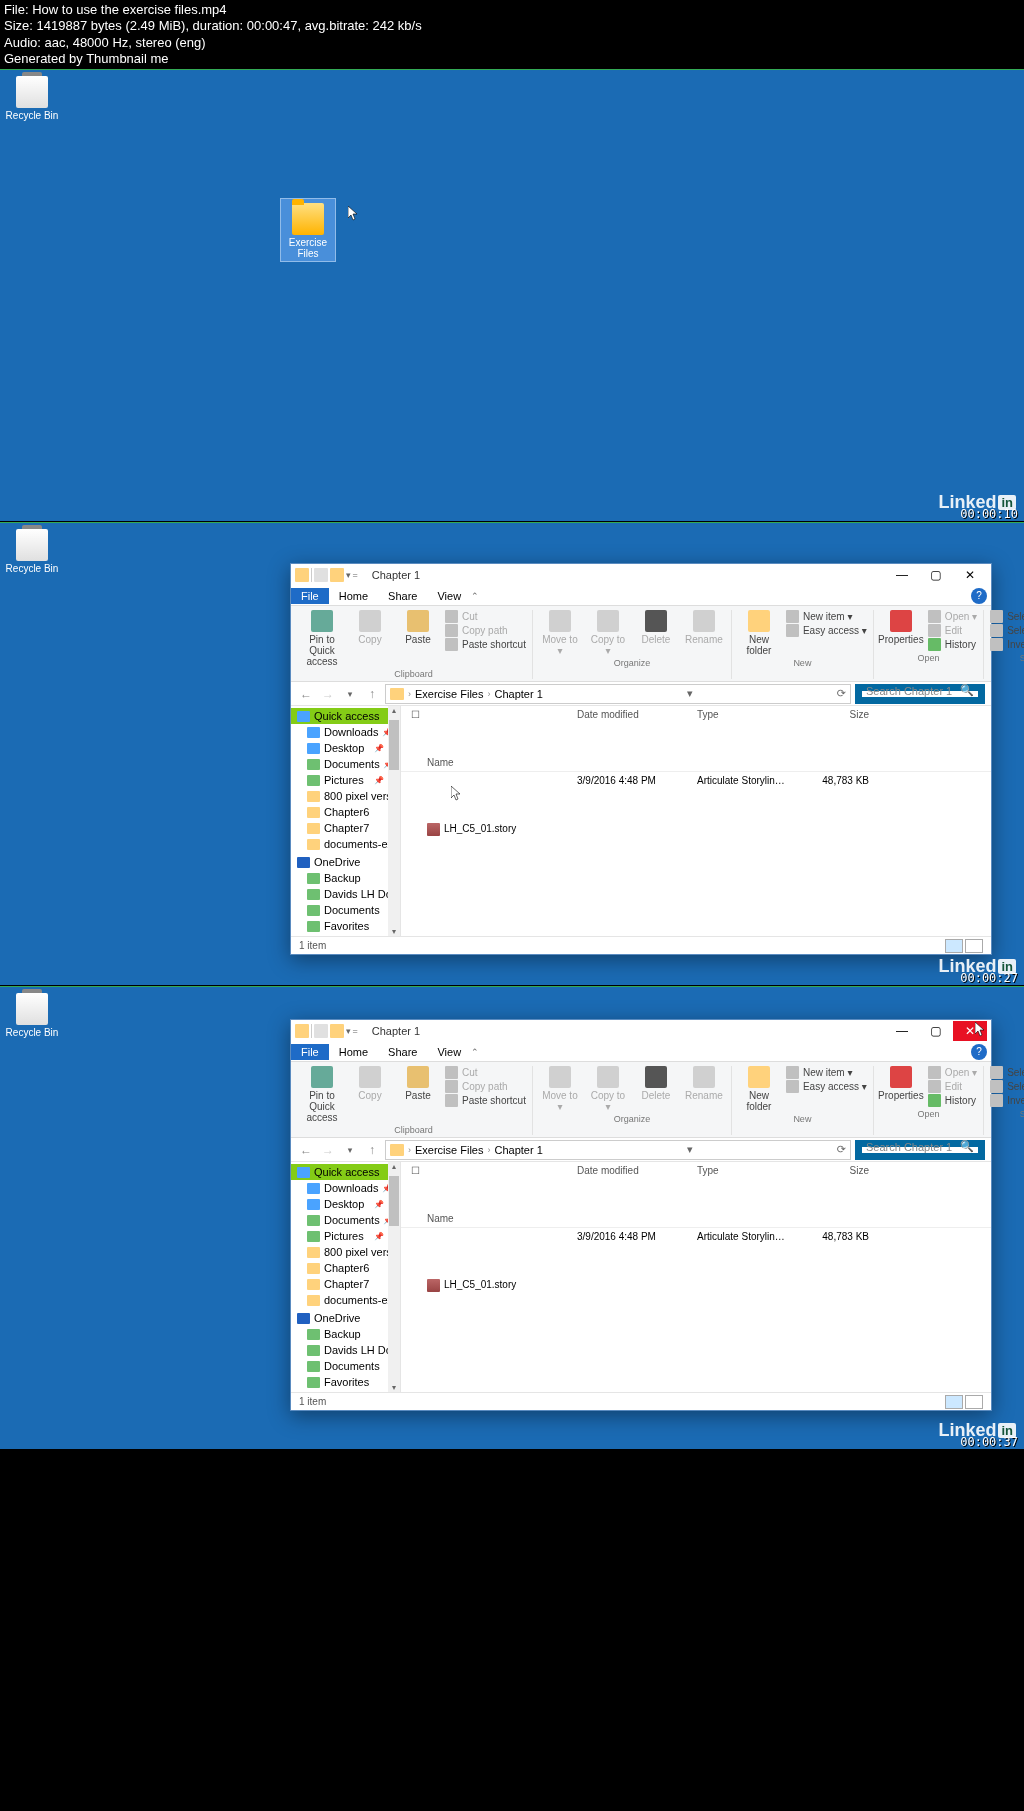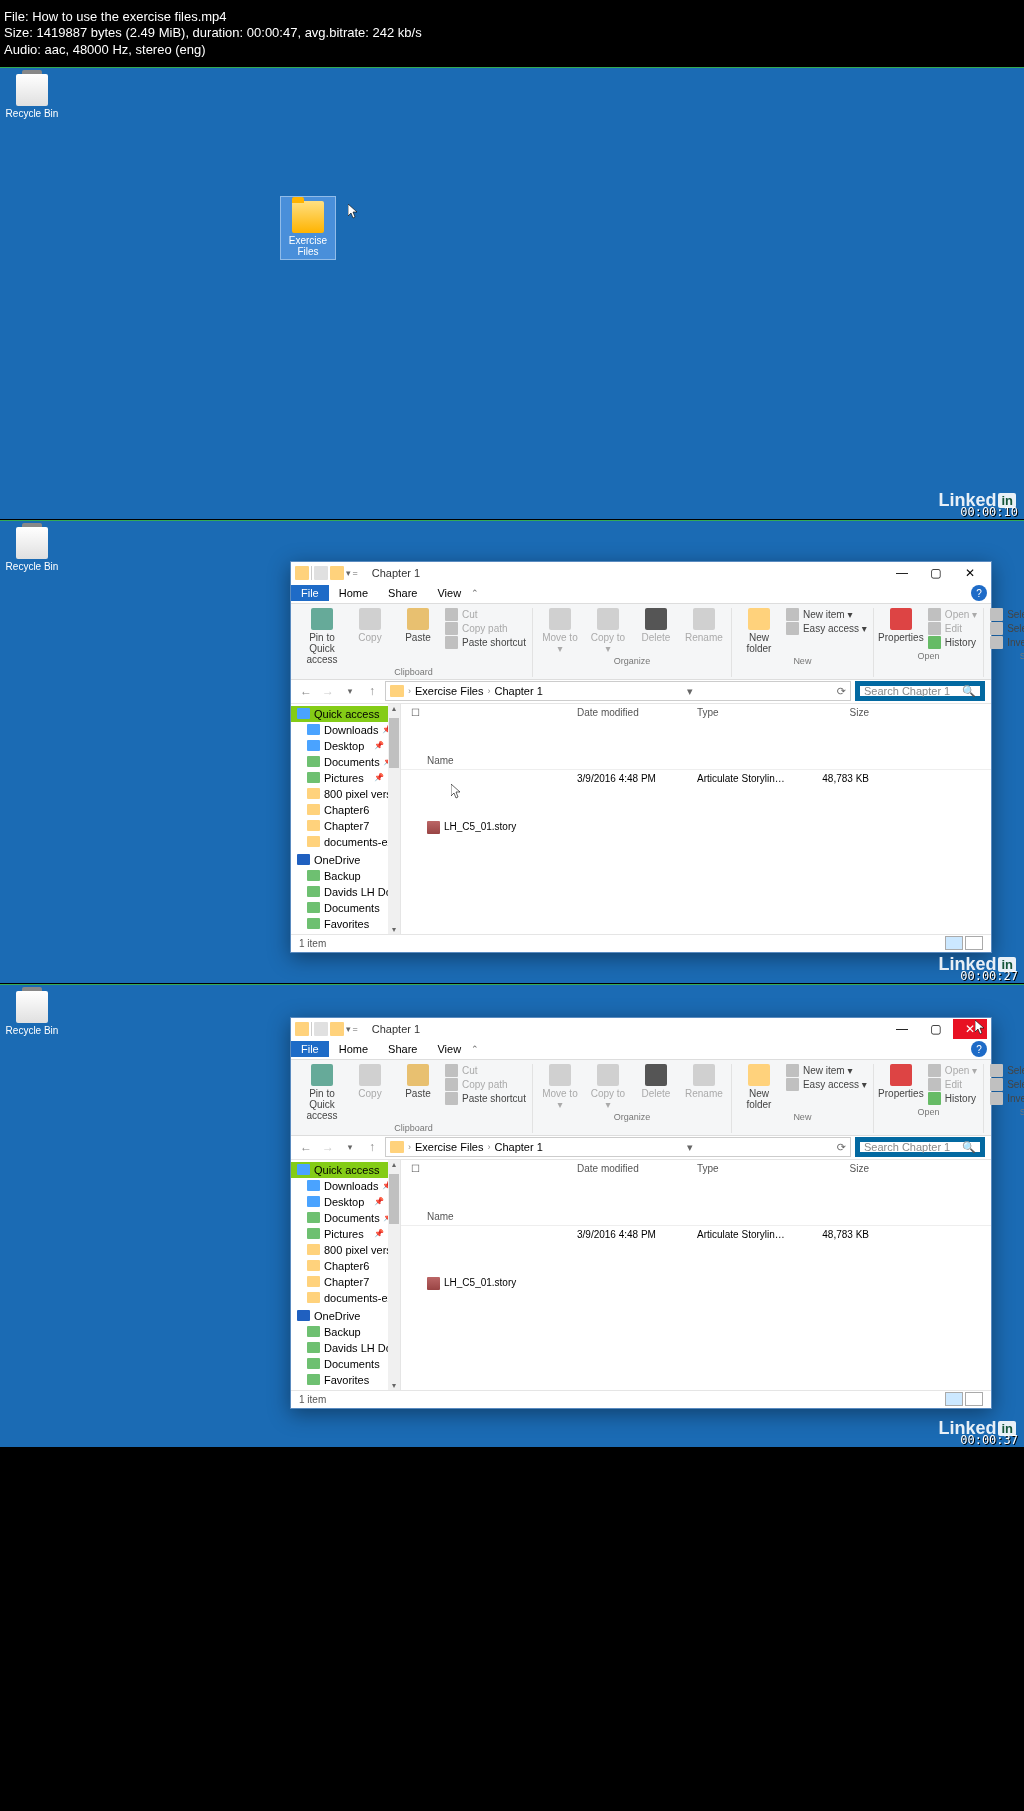--- a/index.html
+++ b/index.html
@@ -1,17 +1,17 @@
 <!DOCTYPE html>
 <html><head>
 <meta charset="utf-8">
 <style>
 * { margin: 0; padding: 0; box-sizing: border-box; }
 body { width: 1024px; background: #000; font-family: "Segoe UI", Tahoma, sans-serif; font-size: 11px; color: #000; }
-.meta-header { background: #000; color: #fff; padding: 9px 4px; font-family: sans-serif; font-size: 13px; line-height: 1.25; }
+.meta-header { background: #000; color: #fff; padding: 2px 4px; font-family: sans-serif; font-size: 13px; line-height: 1.25; }
 .panel { position: relative; width: 1024px; background: #1b6bb4; border-top: 1px solid #3a5; border-bottom: 1px solid #000; overflow: hidden; }
 .panel-1 { height: 453px; }
 .panel-2 { height: 464px; }
 .panel-3 { height: 464px; }
 .desktop-icon { position: absolute; width: 56px; text-align: center; color: #fff; font-size: 10px; cursor: pointer; }
 .desktop-icon .ico { width: 32px; height: 32px; margin: 0 auto 2px; }
 .recycle-ico { background: linear-gradient(#fff,#e0e0e0); border-radius: 2px; position: relative; }
 .recycle-ico::before { content:''; position:absolute; top:-4px; left:6px; width:20px; height:4px; background:#888; border-radius:2px 2px 0 0; }
 .folder-ico { background: linear-gradient(#ffe082,#ffb300); border-radius: 2px; position: relative; }
 .folder-ico::before { content:''; position:absolute; top:-4px; left:0; width:12px; height:6px; background:#ffb300; border-radius:2px 2px 0 0; }
@@ -47,21 +47,21 @@
 .ritems-col { display: flex; flex-direction: column; gap: 1px; }
 .ritem-small { display: flex; align-items: center; gap: 4px; color: #444; cursor: pointer; white-space: nowrap; }
 .ritem-small .ri-ico { width: 13px; height: 13px; background: #c0c0c0; border-radius: 1px; }
 .rgroup-label { text-align: center; color: #777; font-size: 9px; margin-top: 2px; }
 .addr { height: 24px; display: flex; align-items: center; gap: 4px; padding: 0 6px; border-bottom: 1px solid #e5e5e5; }
 .navbtn { width: 18px; height: 18px; display: flex; align-items: center; justify-content: center; color: #888; cursor: pointer; font-size: 12px; }
 .breadcrumb { flex: 1; border: 1px solid #ccc; height: 20px; display: flex; align-items: center; padding: 0 4px; gap: 4px; font-size: 11px; }
 .breadcrumb .bc-ico { width:14px; height:12px; background:#ffd27c; border-radius:1px; }
 .breadcrumb .sep { color: #888; font-size: 9px; }
 .breadcrumb .refresh { margin-left: auto; color: #666; cursor: pointer; }
-.search { width: 130px; border: 5px solid #0369a1; height: 20px; display: flex; align-items: center; padding: 0 18px 0 4px; color: #888; font-size: 11px; position: relative; }
+.search { width: 130px; border: 7px solid #0369a1; height: 20px; display: flex; align-items: flex-end; padding: 0 18px 0 4px; color: #888; font-size: 11px; position: relative; }
 .search .mag { position: absolute; right: 4px; color: #666; }
 .body { display: flex; height: 230px; }
 .navpane { width: 110px; border-right: 1px solid #e5e5e5; overflow-y: auto; font-size: 11px; position: relative; }
 .navpane .scrollbar { position:absolute; right:0; top:0; bottom:0; width:12px; background:#f0f0f0; display:flex; flex-direction:column; align-items:center; justify-content:space-between; font-size:8px; color:#666; }
 .navpane .scrollbar .thumb { position:absolute; left:1px; right:1px; top:14px; height:50px; background:#c0c0c0; }
 .nav-item { display: flex; align-items: center; gap: 4px; padding: 2px 2px 2px 16px; cursor: pointer; white-space: nowrap; overflow:hidden; }
 .nav-item.root { padding-left: 6px; margin-top: 2px; }
 .nav-item.sel { background: #84cc16; }
 .nav-ico { width: 13px; height: 11px; background: #ffd27c; border-radius: 1px; flex-shrink: 0; }
 .nav-ico.star { background: #4aa3ff; }
@@ -85,20 +85,21 @@
 .status .views div { width:18px; height:14px; border:1px solid #aaa; }
 .status .views .active { background:#cce8ff; }
 </style>
 </head>
 <body>
 
 <div class="meta-header">
   <div>File: How to use the exercise files.mp4</div>
   <div>Size: 1419887 bytes (2.49 MiB), duration: 00:00:47, avg.bitrate: 242 kb/s</div>
   <div>Audio: aac, 48000 Hz, stereo (eng)</div>
+  <div>Generated by Thumbnail me</div>
 </div>
 
 <div class="panel panel-1">
   <div class="desktop-icon" style="top:6px; left:4px;">
     <div class="ico recycle-ico"></div>
     <div>Recycle Bin</div>
   </div>
   <div class="desktop-icon sel" style="top:128px; left:280px;">
     <div class="ico folder-ico"></div>
     <div>Exercise Files</div>

